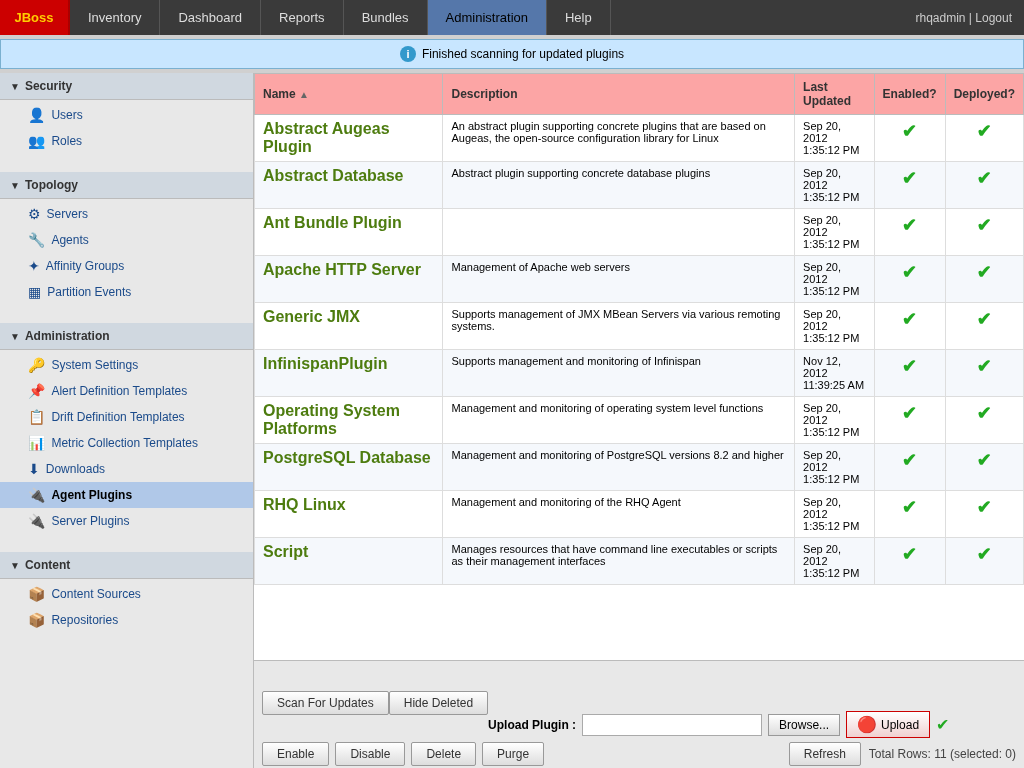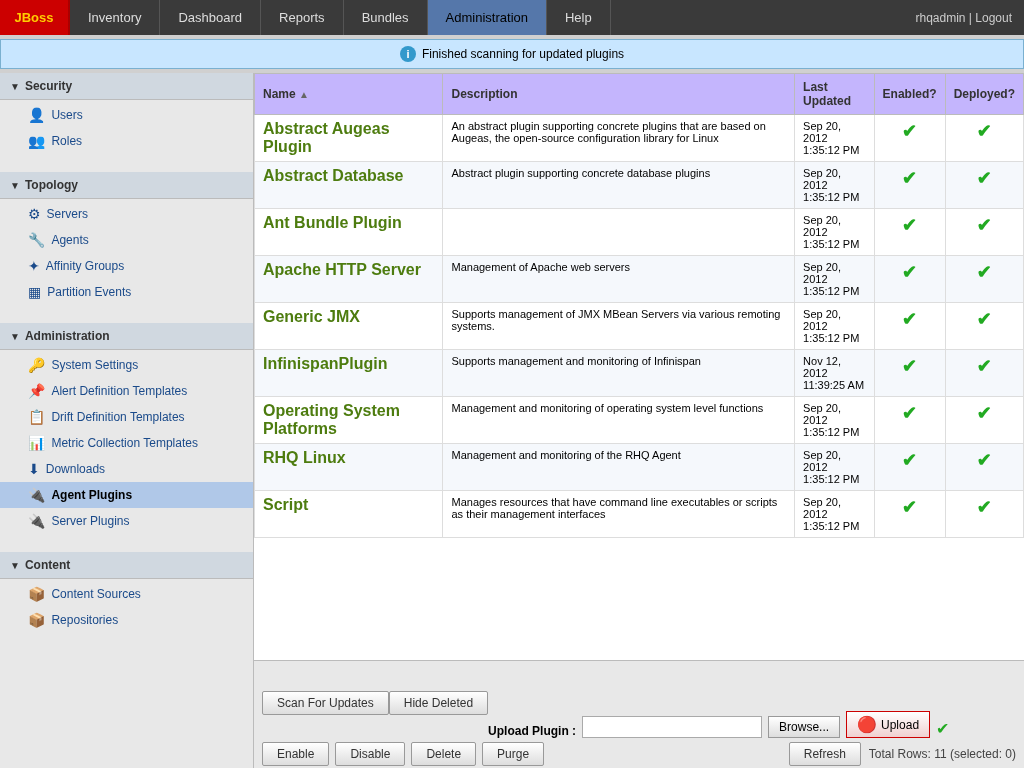--- a/index.html
+++ b/index.html
@@ -63,21 +63,21 @@
     }
     .sidebar-item.active { background: #b0c8e8; color: #000; font-weight: bold; }
     .sidebar-item .icon { font-size: 14px; }
 
     
     .content-area { flex: 1; display: flex; flex-direction: column; background: #fff; overflow: hidden; }
 
     
     .plugin-table { flex: 1; overflow-y: auto; }
     table { width: 100%; border-collapse: collapse; }
-    thead tr { background: #c4b5fd; }
+    thead tr { background: #fca5a5; }
     th {
       padding: 6px 8px; text-align: left; border: 1px solid #bbb;
       font-size: 12px; color: #333; font-weight: bold;
     }
     th .sort-arrow { color: #666; font-size: 10px; }
     td {
       padding: 5px 8px; border: 1px solid #ddd; font-size: 11px; vertical-align: top;
     }
     tr:nth-child(even) td { background: #f5f8fc; }
     tr:nth-child(odd) td { background: #ffffff; }
@@ -92,21 +92,21 @@
     .bottom-row2 { display: flex; align-items: center; gap: 6px; justify-content: space-between; }
     .bottom-row2-left { display: flex; gap: 6px; }
     .bottom-row2-right { display: flex; align-items: center; gap: 8px; }
 
     .btn-action {
       padding: 4px 14px; border: 1px solid #999; background: linear-gradient(#fff, #ddd);
       cursor: pointer; font-size: 12px; border-radius: 2px; color: #333;
     }
     .btn-action:disabled { color: #aaa; cursor: default; }
 
-    .upload-section { display: flex; align-items: flex-end; gap: 6px; margin-top: 44px; }
+    .upload-section { display: flex; align-items: center; gap: 6px; margin-top: 44px; }
     .upload-label { font-weight: bold; font-size: 12px; }
     .upload-input {
       border: 1px solid #aaa; padding: 3px 5px; width: 180px; font-size: 12px;
     }
     .browse-btn {
       padding: 3px 10px; border: 1px solid #999; background: linear-gradient(#fff, #ddd);
       cursor: pointer; font-size: 12px;
     }
     .upload-btn {
       padding: 3px 10px; border: 1px solid #cc0000; background: linear-gradient(#fff, #f0d0d0);
@@ -343,20 +343,32 @@
     <td style="white-space:pre-line;font-size:11px;">Sep 20, 2012
 1:35:12 PM</td>
     <td style="text-align:center;">
       <span class="check-yes">✔</span>
     </td>
     <td style="text-align:center;">
       <span class="check-yes">✔</span>
     </td>
   </tr>
             <tr>
+    <td><span class="plugin-name">PostgreSQL Database</span></td>
+    <td>Management and monitoring of PostgreSQL versions 8.2 and higher</td>
+    <td style="white-space:pre-line;font-size:11px;">Sep 20, 2012
+1:35:12 PM</td>
+    <td style="text-align:center;">
+      <span class="check-yes">✔</span>
+    </td>
+    <td style="text-align:center;">
+      <span class="check-yes">✔</span>
+    </td>
+  </tr>
+            <tr>
     <td><span class="plugin-name">RHQ Linux</span></td>
     <td>Management and monitoring of the RHQ Agent</td>
     <td style="white-space:pre-line;font-size:11px;">Sep 20, 2012
 1:35:12 PM</td>
     <td style="text-align:center;">
       <span class="check-yes">✔</span>
     </td>
     <td style="text-align:center;">
       <span class="check-yes">✔</span>
     </td>

